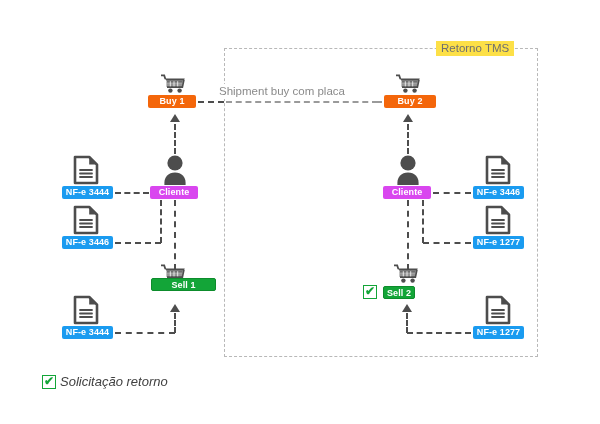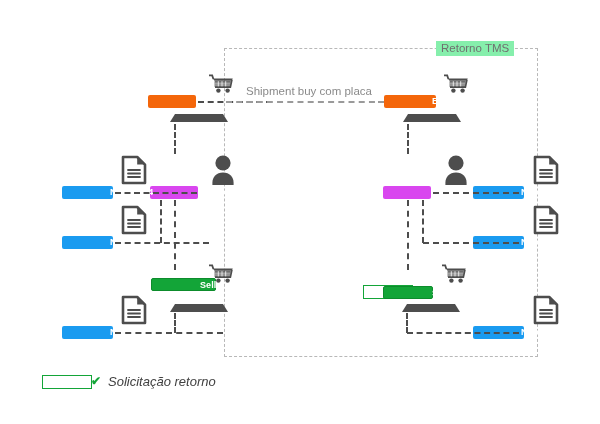--- a/index.html
+++ b/index.html
@@ -12,46 +12,46 @@
     background: #ffffff;
     font-family: "Liberation Sans", sans-serif;
     overflow: hidden;
   }
   #canvas {
     position: relative;
     width: 600px;
     height: 424px;
     background: #ffffff;
   }
-  .abs { position: absolute; padding-left: 48px; }
+  .abs { position: absolute; }
 
   
   .tms-box {
     left: 224px;
     top: 48px;
     width: 314px;
     height: 309px;
     border: 1px dashed #b8b8b8;
     box-sizing: border-box;
     background: transparent;
   }
   .tms-title {
     left: 436px;
     top: 41px;
     font-size: 11.5px;
     color: #6f6f6f;
-    background: #86efac;
+    background: #fde047;
     padding: 0 5px;
     line-height: 15px;
     white-space: nowrap;
   }
 
   
   .shipment-label {
-    left: 243px;
+    left: 216px;
     top: 84px;
     font-size: 11.5px;
     color: #8a8a8a;
     background: #ffffff;
     padding: 0 3px;
     line-height: 15px;
     white-space: nowrap;
   }
 
   

